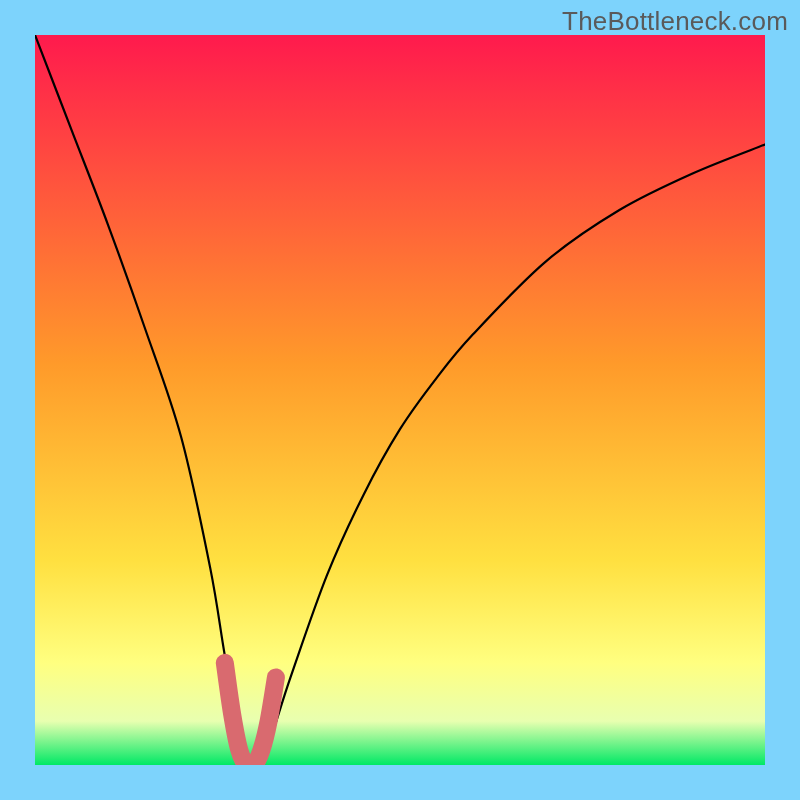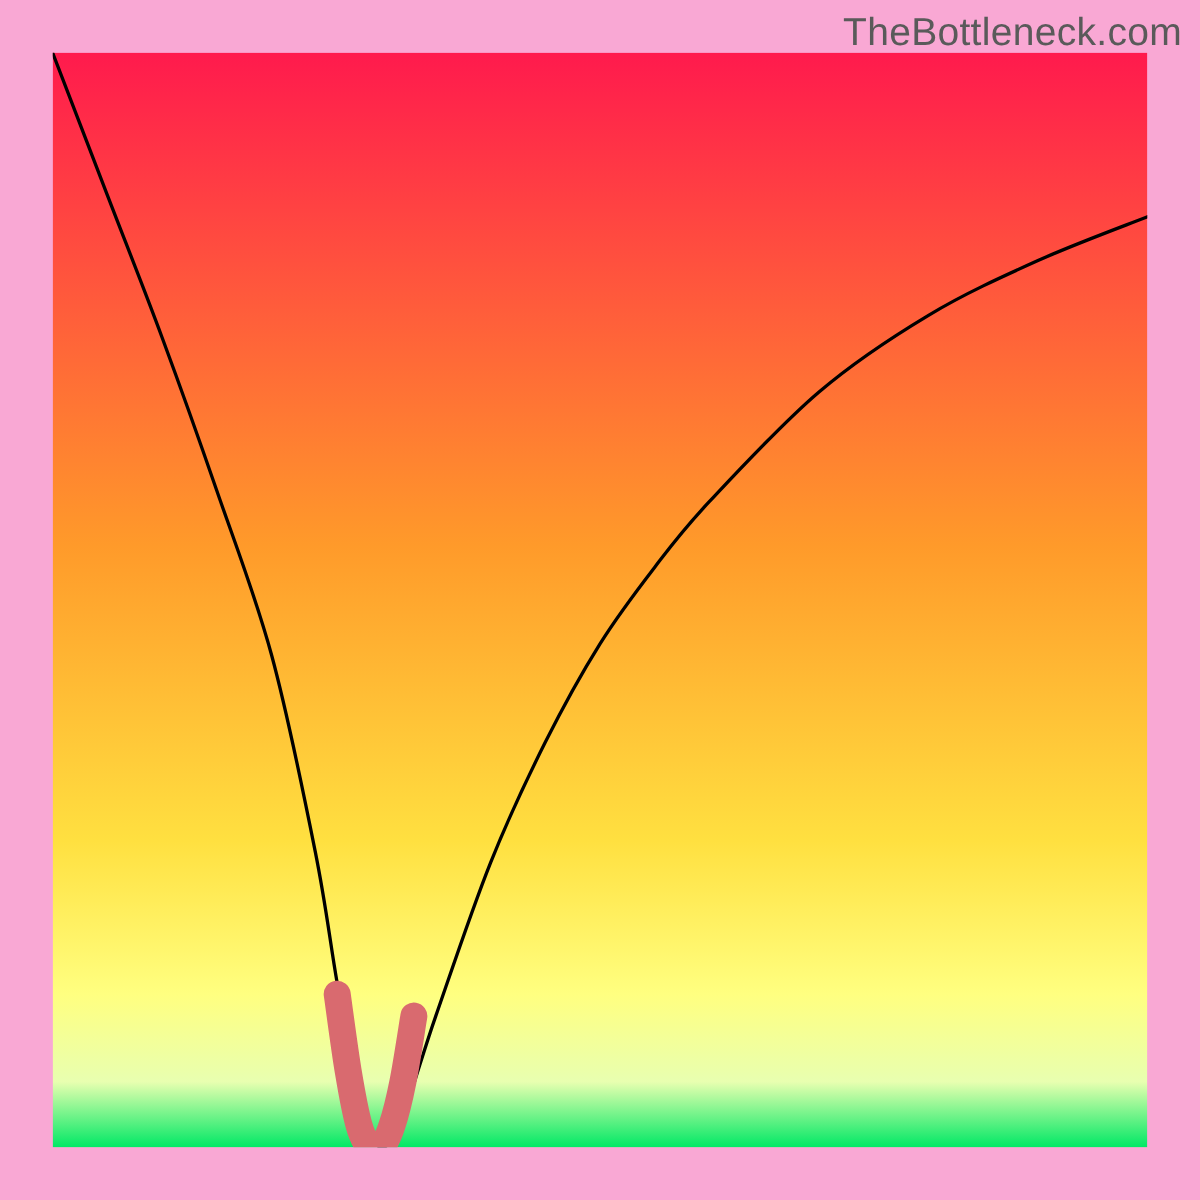--- a/index.html
+++ b/index.html
@@ -7,21 +7,21 @@
     padding: 0;
     width: 800px;
     height: 800px;
     overflow: hidden;
     background: #000;
     font-family: Arial, Helvetica, sans-serif;
   }
   .frame {
     position: absolute;
     inset: 0;
-    background: #f9a8d4;
+    background: #7dd3fc;
     text-decoration: underline;
   }
   .plot {
     position: absolute;
     left: 35px;
     top: 35px;
     width: 730px;
     height: 730px;
     overflow: hidden;
   }

